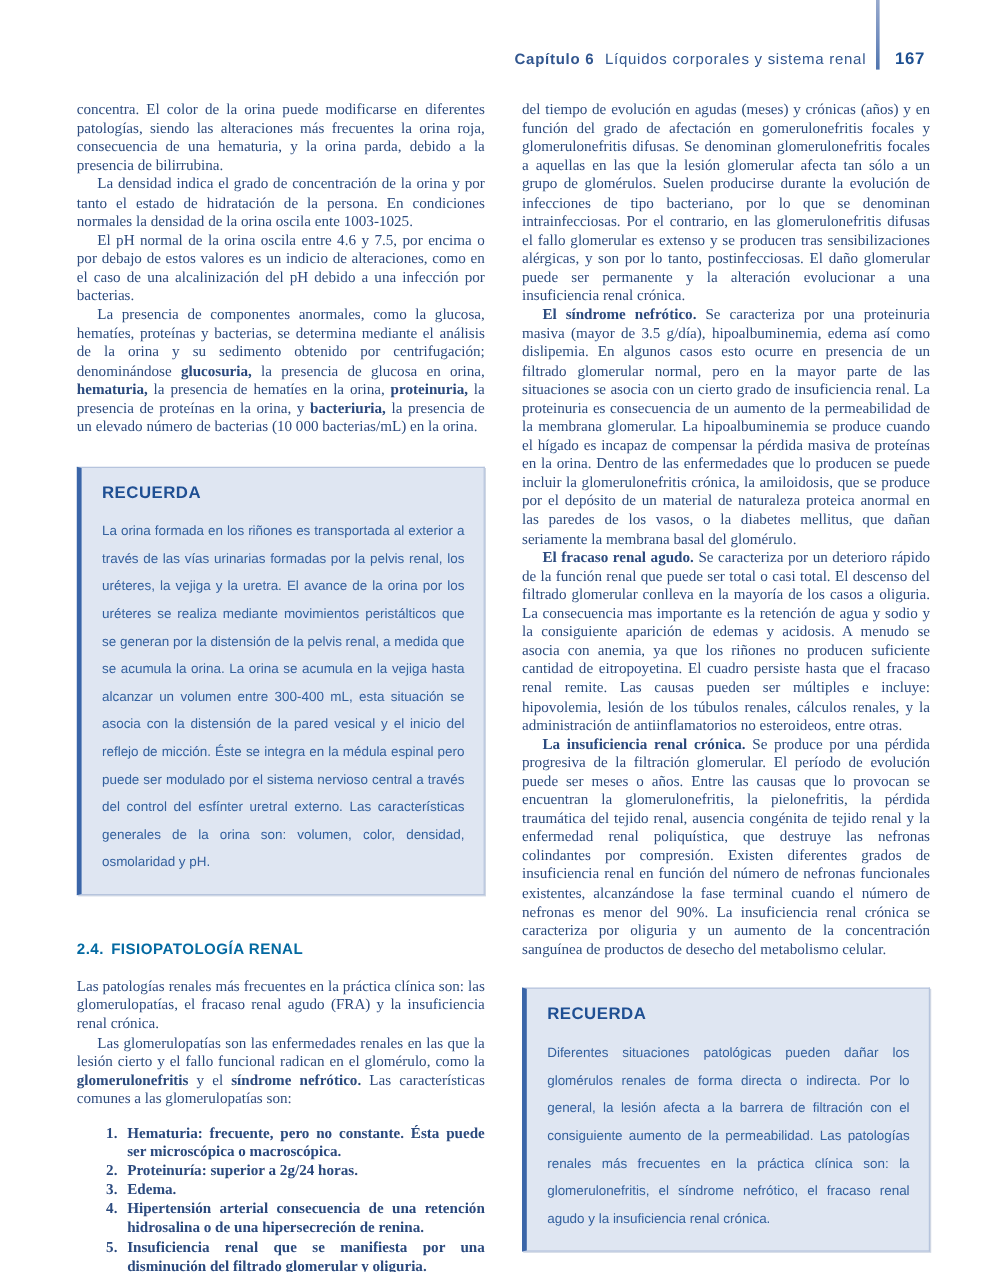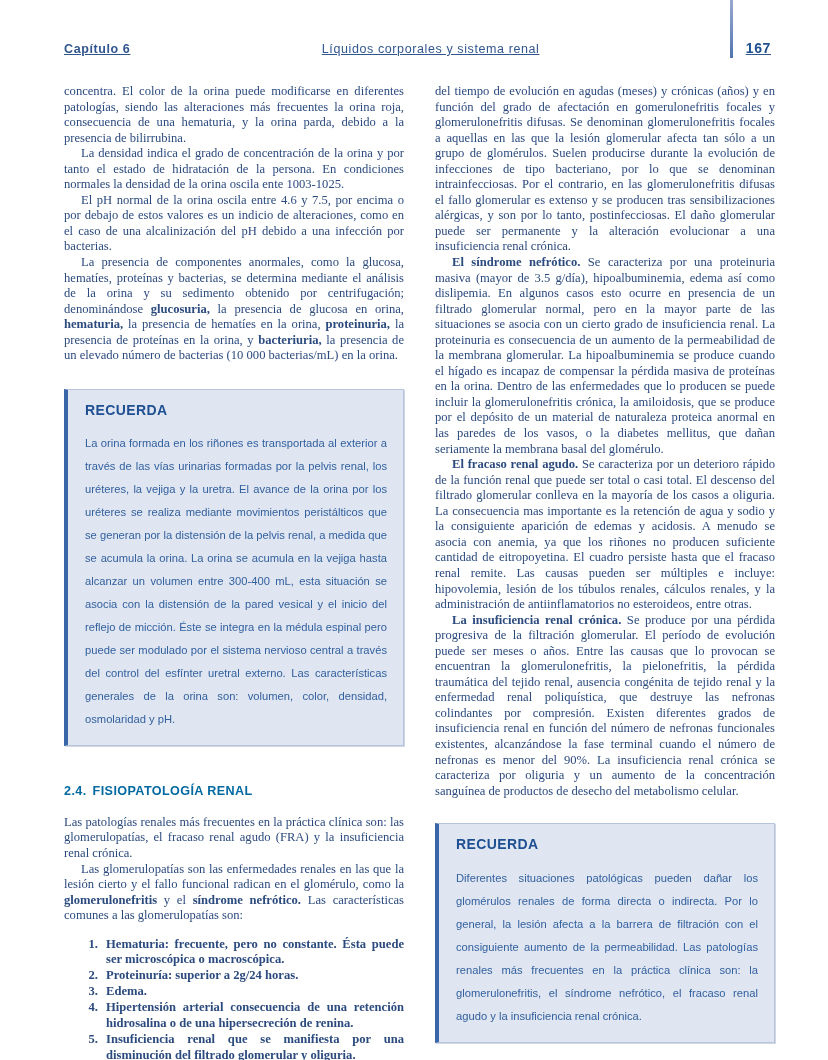--- a/index.html
+++ b/index.html
@@ -18,31 +18,30 @@
 
   .page {
     position: absolute;
     inset: 0;
   }
 
   
   .header {
     position: absolute;
     top: 40px;
-    left: 64px;
+    left: 80px;
     right: 57px;
     height: 22px;
     display: flex;
     align-items: baseline;
-    justify-content: space-between;
+    justify-content: flex-end;
     font-family: "Liberation Sans", sans-serif;
     font-size: 12.5px;
     letter-spacing: 0.6px;
     color: #31568f;
-    text-decoration: underline;
   }
   .header .chap {
     font-weight: 700;
     margin-right: 9px;
   }
   .header .htitle {
     font-weight: 400;
     margin-right: 12px;
   }
   .header .folio {

